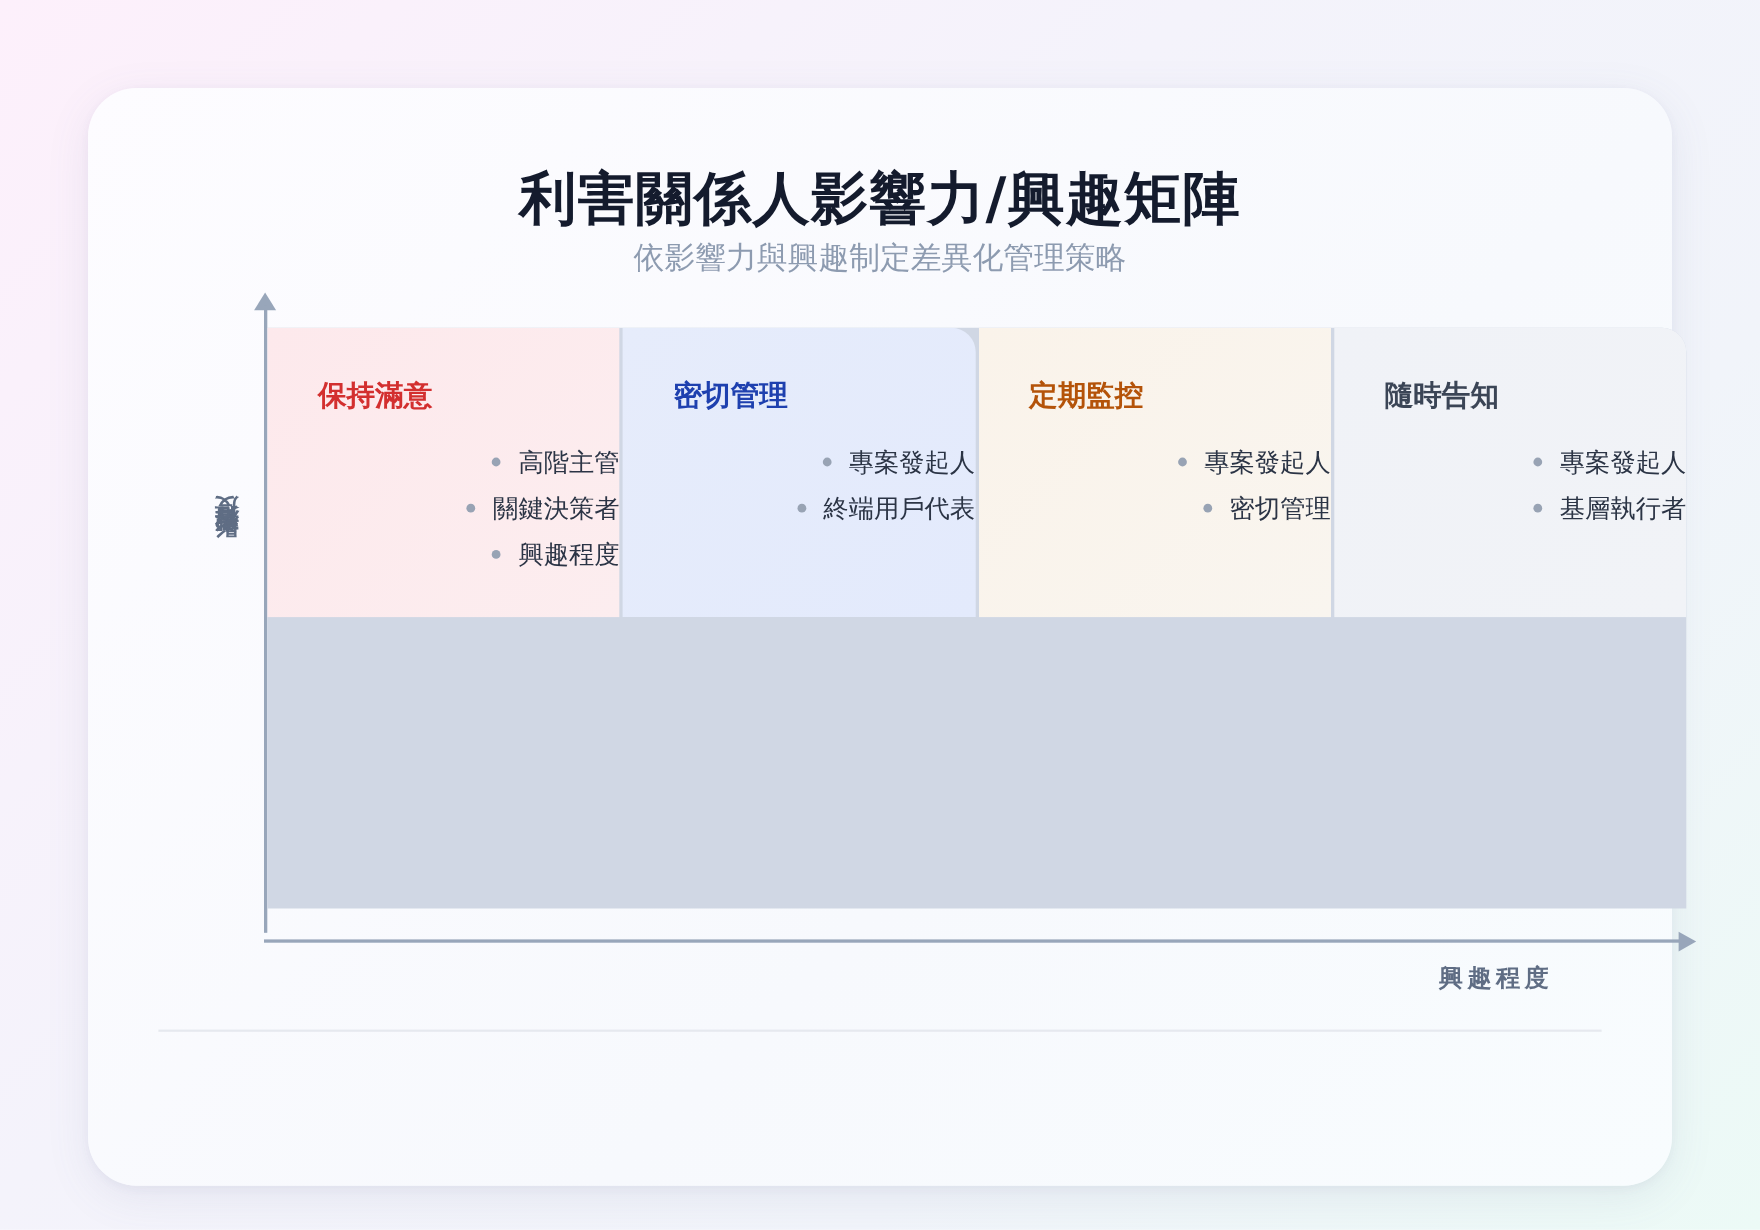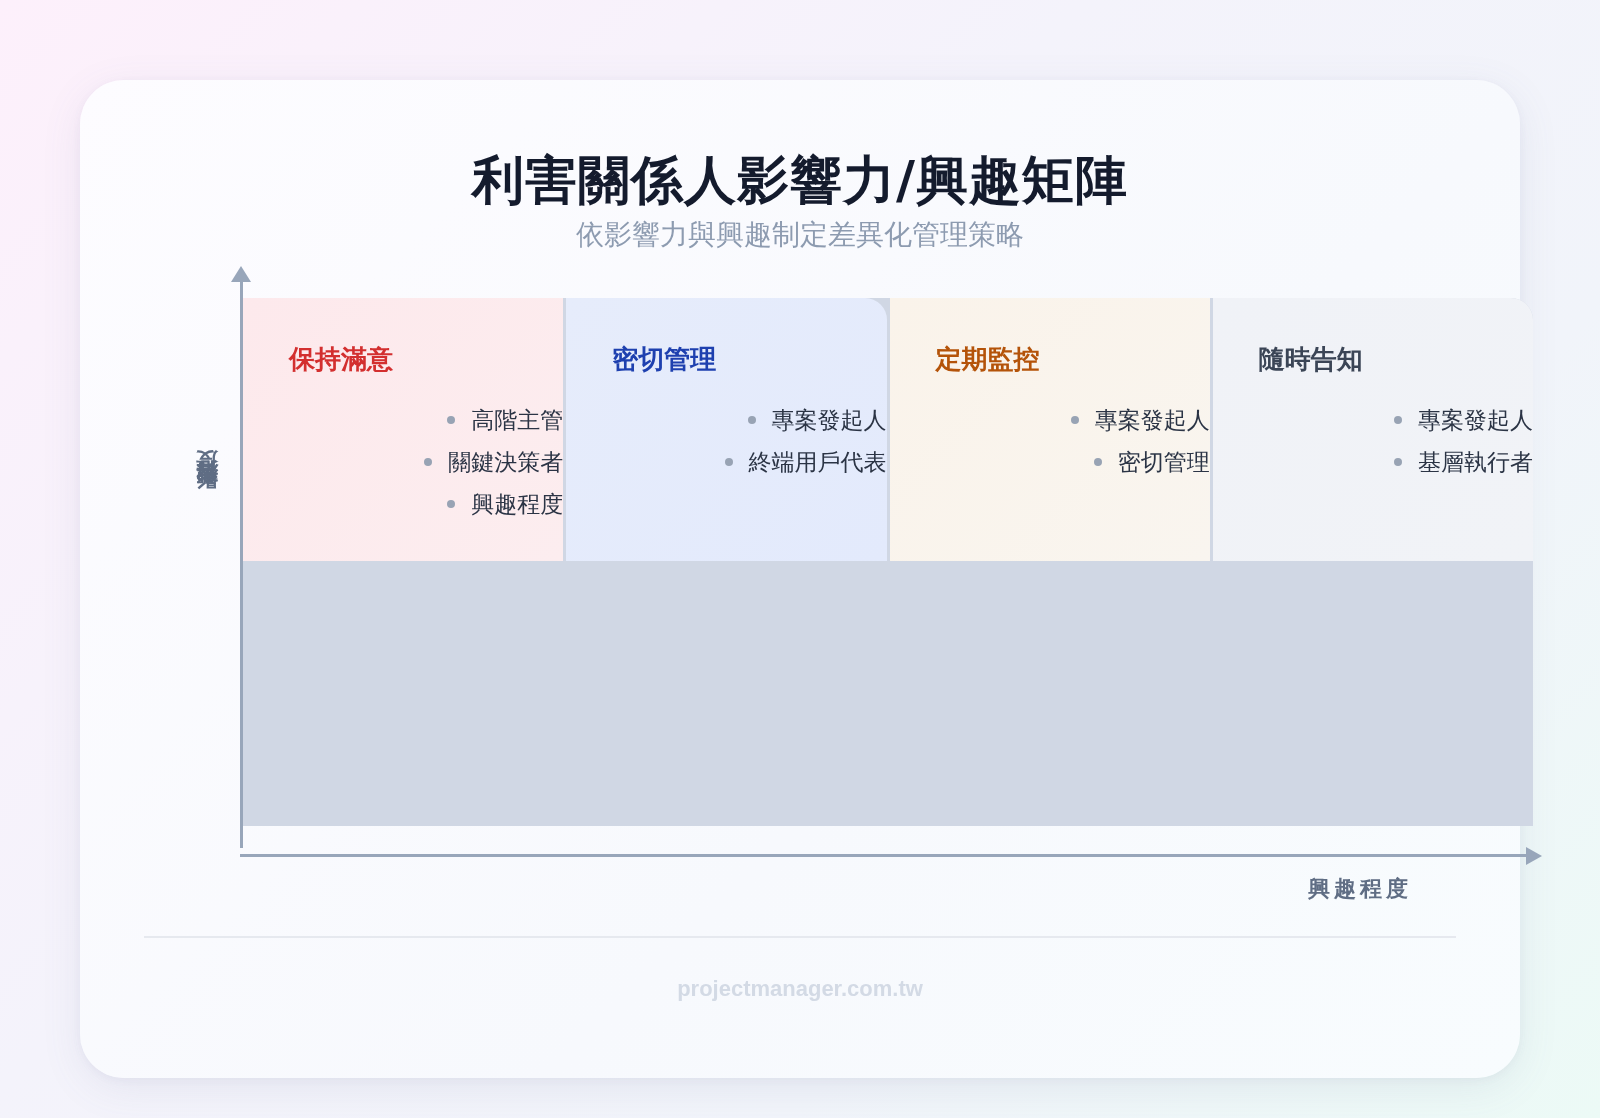--- a/index.html
+++ b/index.html
@@ -163,14 +163,13 @@
           </li>
       </ul>
     </div>
   </div>
 
   <div class="x-axis-line"></div>
   <div class="x-axis-arrow"></div>
   <div class="x-label">興趣程度</div>
 
   <div class="divider"></div>
-  <div class="footer">projectmanager.com.tw</div>
 </div>
 
 </body></html>

